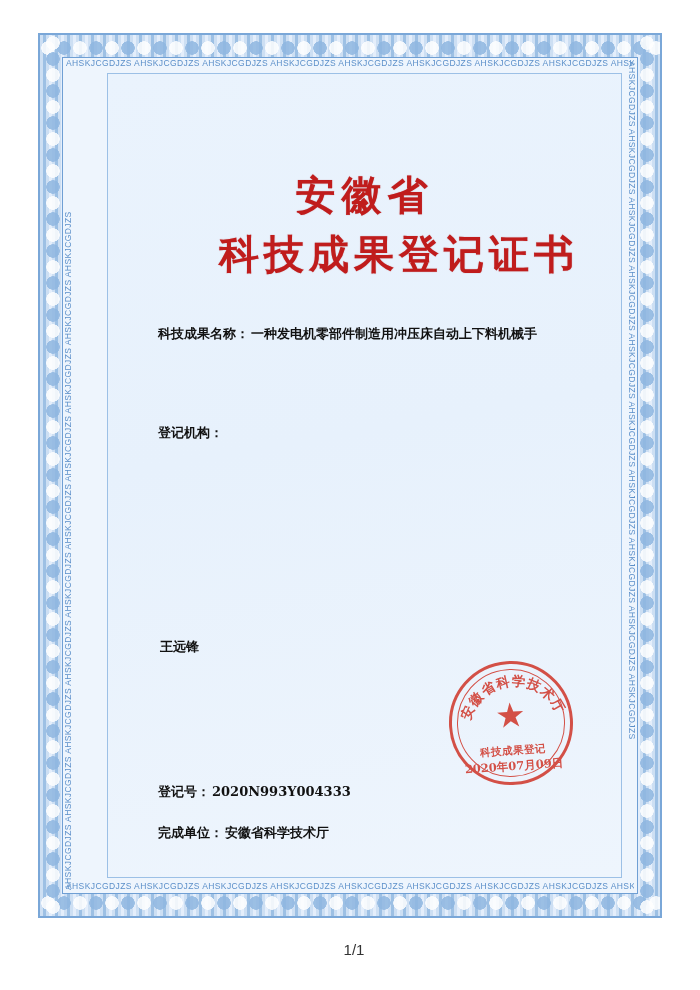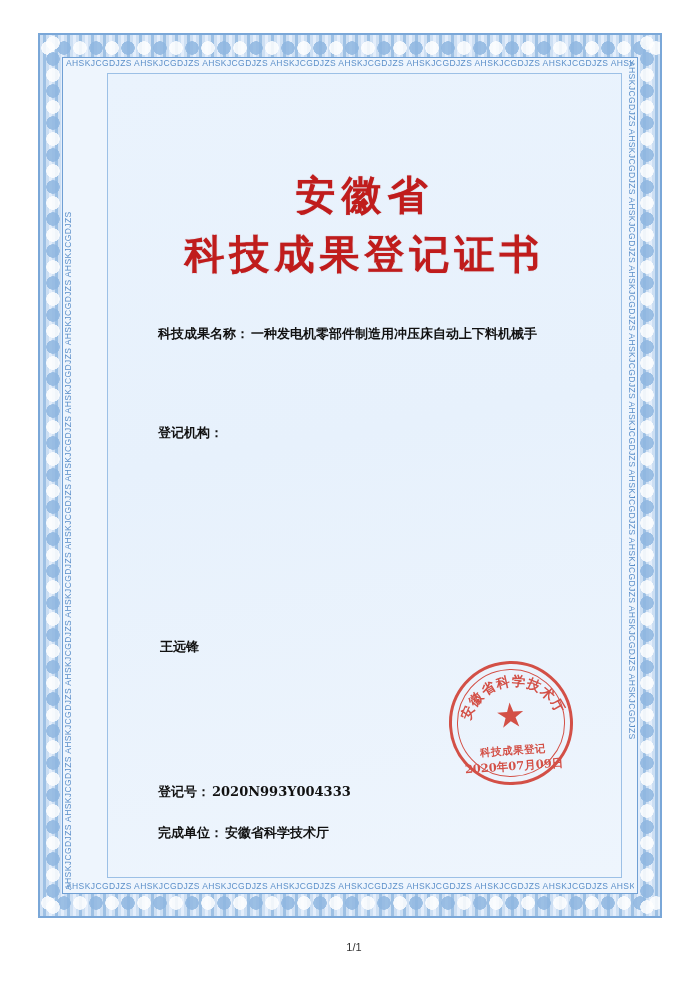--- a/index.html
+++ b/index.html
@@ -126,20 +126,21 @@
   }
   .title-line2 {
     font-family: "DejaVu Serif", serif;
     font-size: 40px;
     font-weight: bold;
     color: #c01c1c;
     letter-spacing: 5px;
     line-height: 1.3;
     margin-top: 8px;
     text-shadow: 0 0 1px rgba(160,20,20,.5);
+    text-align: right;
   }
 
   
   .fields {
     margin-top: 42px;
     padding-left: 8px;
     color: #111111;
     font-family: "DejaVu Serif", serif;
     font-size: 13px;
     line-height: 1.9;
@@ -233,21 +234,21 @@
   }
 
   
   .page-footer {
     position: absolute;
     left: 8px; right: 0;
     top: 941px;
     text-align: center;
     color: #333333;
     font-family: "Liberation Sans", sans-serif;
-    font-size: 11px;
+    font-size: 15px;
   }
 </style>
 </head>
 <body>
 
 <div class="certificate">
 
   <div class="lace-outer">
     <div class="lace-scallop-top"></div>
     <div class="lace-scallop-bottom"></div>

